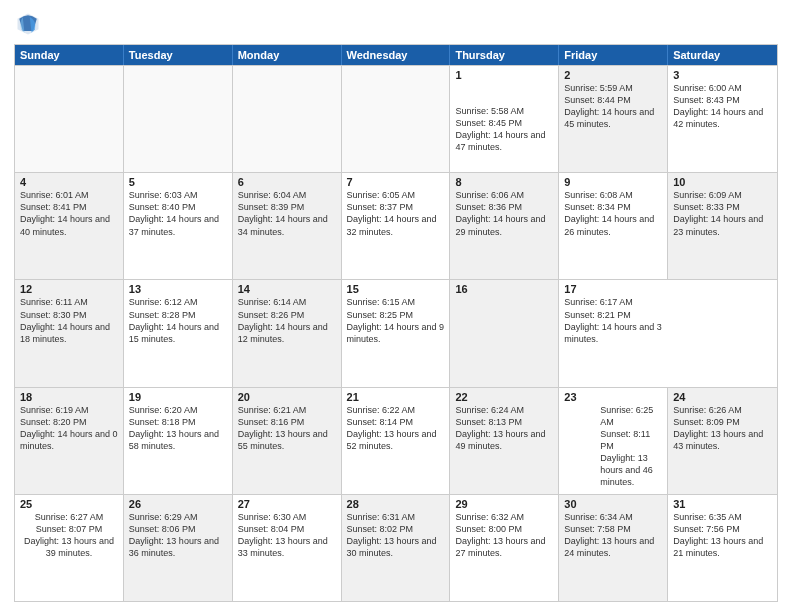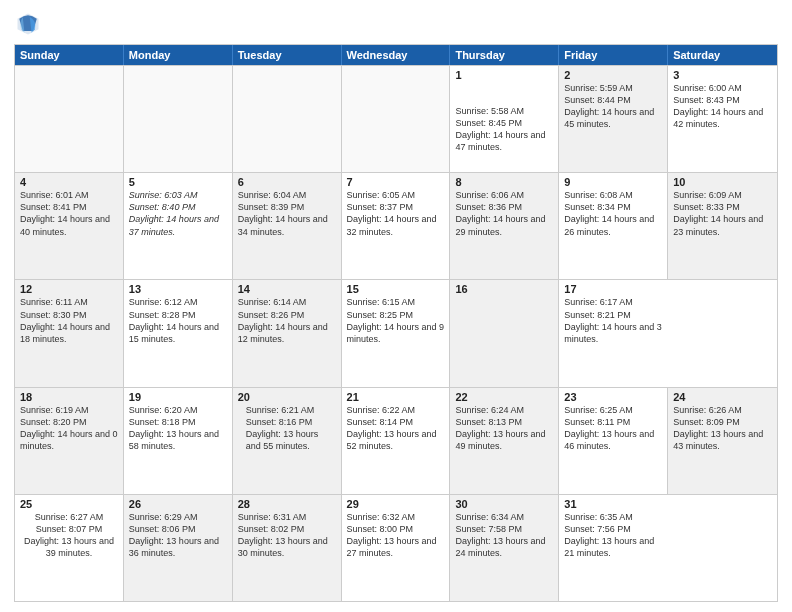--- a/index.html
+++ b/index.html
@@ -134,22 +134,22 @@
     </div>
     <div class="title-block">
       <div class="main-title"></div>
       <div class="subtitle"></div>
     </div>
   </div>
 
   <div class="calendar">
     <div class="cal-header">
     <div class="cal-header-cell">Sunday</div>
+        <div class="cal-header-cell">Tuesday</div>
         <div class="cal-header-cell">Monday</div>
-        <div class="cal-header-cell">Tuesday</div>
         <div class="cal-header-cell">Wednesday</div>
         <div class="cal-header-cell">Thursday</div>
         <div class="cal-header-cell">Friday</div>
         <div class="cal-header-cell">Saturday</div>
       </div>
     <div class="cal-body">
     <div class="cal-row">
           <div class="cal-cell empty"></div>
           <div class="cal-cell empty"></div>
           <div class="cal-cell empty"></div>
@@ -175,21 +175,21 @@
         </div>
         <div class="cal-row">
           <div class="cal-cell shaded">
             <span class="day-number">4</span>
             <div class="cell-text" style="white-space: pre-line;">Sunrise: 6:01 AM
 Sunset: 8:41 PM
 Daylight: 14 hours and 40 minutes.</div>
           </div>
           <div class="cal-cell">
             <span class="day-number">5</span>
-            <div class="cell-text" style="white-space: pre-line; font-style: italic;">Sunrise: 6:03 AM
+            <div class="cell-text" style="white-space: pre-line;">Sunrise: 6:03 AM
 Sunset: 8:40 PM
 Daylight: 14 hours and 37 minutes.</div>
           </div>
           <div class="cal-cell shaded">
             <span class="day-number">6</span>
             <div class="cell-text" style="white-space: pre-line;">Sunrise: 6:04 AM
 Sunset: 8:39 PM
 Daylight: 14 hours and 34 minutes.</div>
           </div>
           <div class="cal-cell">
@@ -260,39 +260,39 @@
 Daylight: 14 hours and 0 minutes.</div>
           </div>
           <div class="cal-cell">
             <span class="day-number">19</span>
             <div class="cell-text" style="white-space: pre-line;">Sunrise: 6:20 AM
 Sunset: 8:18 PM
 Daylight: 13 hours and 58 minutes.</div>
           </div>
           <div class="cal-cell shaded">
             <span class="day-number">20</span>
-            <div class="cell-text" style="white-space: pre-line; margin-left: 8px;">Sunrise: 6:21 AM
+            <div class="cell-text" style="white-space: pre-line;">Sunrise: 6:21 AM
 Sunset: 8:16 PM
 Daylight: 13 hours and 55 minutes.</div>
           </div>
           <div class="cal-cell">
             <span class="day-number">21</span>
             <div class="cell-text" style="white-space: pre-line;">Sunrise: 6:22 AM
 Sunset: 8:14 PM
 Daylight: 13 hours and 52 minutes.</div>
           </div>
           <div class="cal-cell shaded">
             <span class="day-number">22</span>
             <div class="cell-text" style="white-space: pre-line;">Sunrise: 6:24 AM
 Sunset: 8:13 PM
 Daylight: 13 hours and 49 minutes.</div>
           </div>
           <div class="cal-cell">
             <span class="day-number">23</span>
-            <div class="cell-text" style="white-space: pre-line;">Sunrise: 6:25 AM
+            <div class="cell-text" style="white-space: pre-line; margin-left: 36px;">Sunrise: 6:25 AM
 Sunset: 8:11 PM
 Daylight: 13 hours and 46 minutes.</div>
           </div>
           <div class="cal-cell shaded">
             <span class="day-number">24</span>
             <div class="cell-text" style="white-space: pre-line;">Sunrise: 6:26 AM
 Sunset: 8:09 PM
 Daylight: 13 hours and 43 minutes.</div>
           </div>
         </div>
@@ -301,20 +301,26 @@
             <span class="day-number">25</span>
             <div class="cell-text" style="white-space: pre-line; text-align: center;">Sunrise: 6:27 AM
 Sunset: 8:07 PM
 Daylight: 13 hours and 39 minutes.</div>
           </div>
           <div class="cal-cell shaded">
             <span class="day-number">26</span>
             <div class="cell-text" style="white-space: pre-line;">Sunrise: 6:29 AM
 Sunset: 8:06 PM
 Daylight: 13 hours and 36 minutes.</div>
+          </div>
+          <div class="cal-cell">
+            <span class="day-number">27</span>
+            <div class="cell-text" style="white-space: pre-line;">Sunrise: 6:30 AM
+Sunset: 8:04 PM
+Daylight: 13 hours and 33 minutes.</div>
           </div>
           <div class="cal-cell shaded">
             <span class="day-number">28</span>
             <div class="cell-text" style="white-space: pre-line;">Sunrise: 6:31 AM
 Sunset: 8:02 PM
 Daylight: 13 hours and 30 minutes.</div>
           </div>
           <div class="cal-cell">
             <span class="day-number">29</span>
             <div class="cell-text" style="white-space: pre-line;">Sunrise: 6:32 AM

